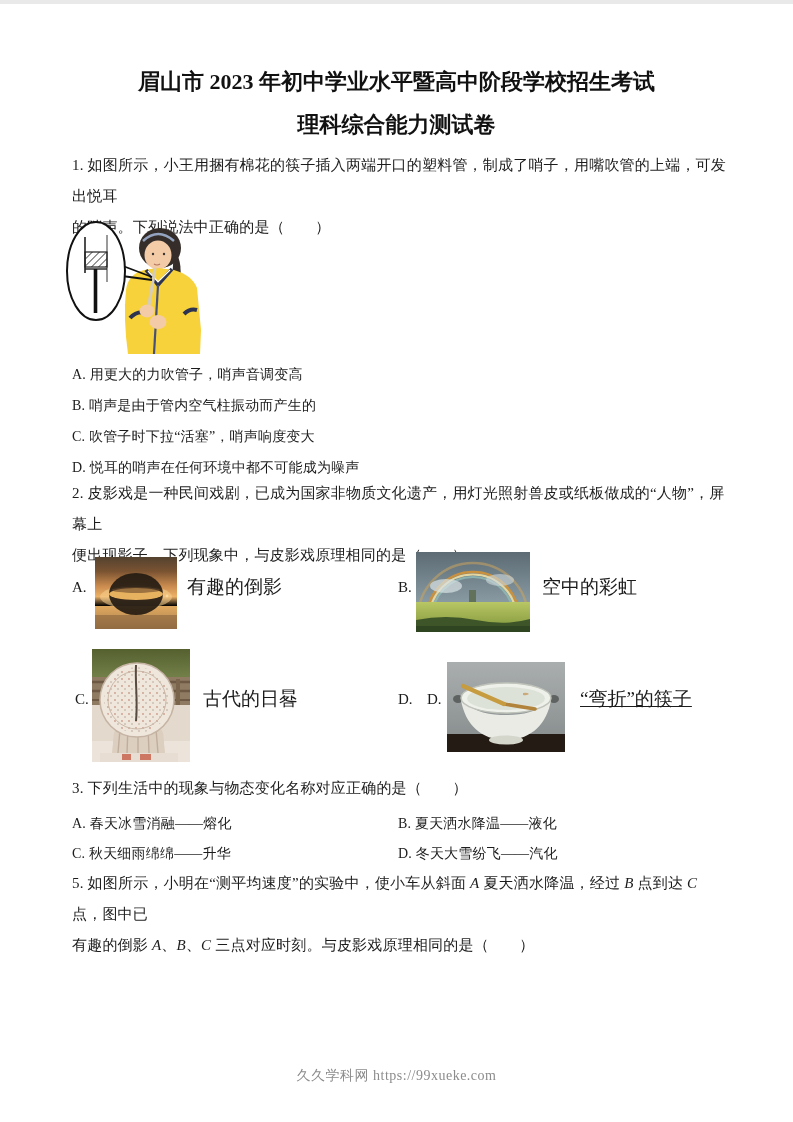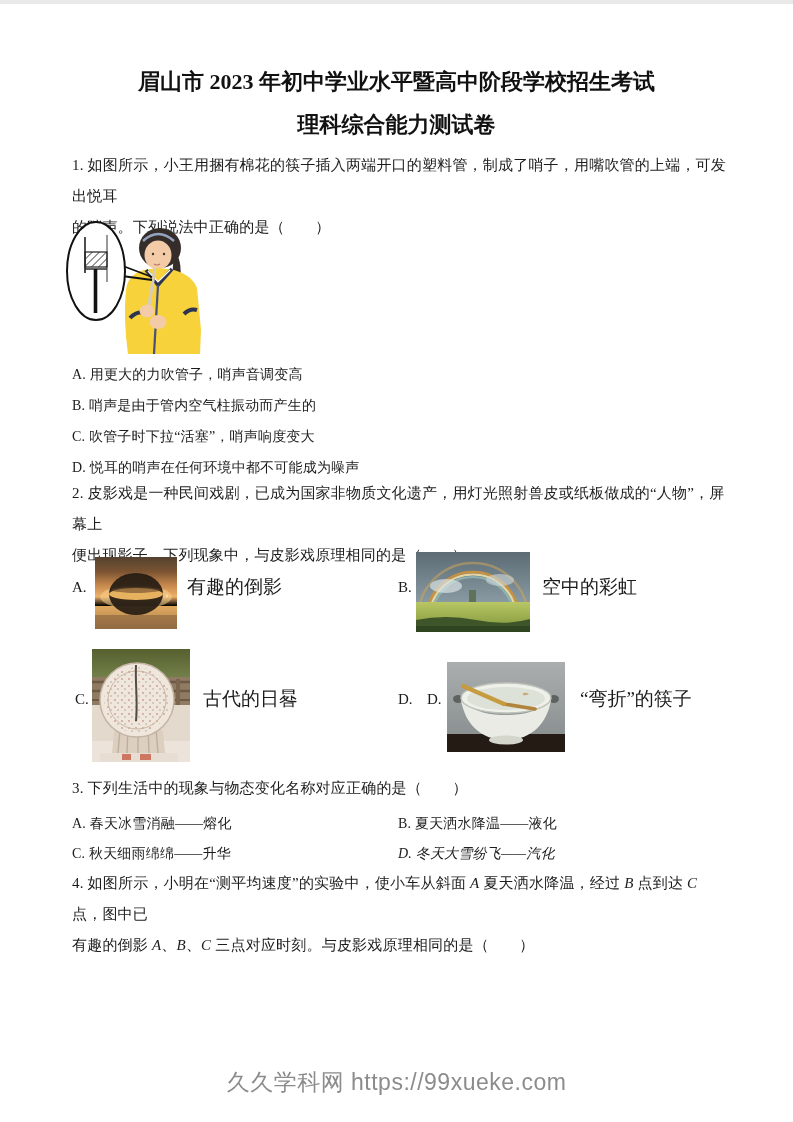--- a/index.html
+++ b/index.html
@@ -8,22 +8,22 @@
     font-family:"Liberation Serif","DejaVu Serif",serif;color:#1c1c1c;overflow:hidden;
   }
   .abs{position:absolute;}
   .title{left:0;right:0;text-align:center;font-weight:700;font-size:22px;line-height:28px;color:#111;}
   .para{left:72px;width:656px;font-size:15px;line-height:31px;letter-spacing:0.2px;text-align:left;}
   .optline{font-size:14px;line-height:31px;letter-spacing:0.2px;}
   .lbl{font-size:15px;line-height:16px;white-space:nowrap;}
   .caption{font-size:19px;line-height:16px;white-space:nowrap;}
   .it{font-style:italic;}
   .photo{display:block;}
-  .footer{left:0;right:0;text-align:center;font-family:Liberation Sans, sans-serif;
-    font-size:23px;color:#8c8c8c;letter-spacing:0.5px;}
+  .footer{left:0;right:0;text-align:center;font-family:Liberation Serif, serif;
+    font-size:14px;color:#8c8c8c;letter-spacing:0.5px;}
 </style>
 </head>
 <body>
 
 <div class="page">
 
   <div class="abs title" style="top:64px;">眉山市 2023 年初中学业水平暨高中阶段学校招生考试</div>
   <div class="abs title" style="top:107px;">理科综合能力测试卷</div>
 
   <div class="abs para" style="top:146px;">
@@ -193,28 +193,28 @@
       <ellipse cx="107" cy="37" rx="5" ry="4" fill="#5e6260"></ellipse>
       <path d="M 14,38 C 18,62 34,78 59,78 C 84,78 100,62 104,38 C 90,51 74,53 59,53 C 44,53 28,51 14,38 Z" fill="#e9ebe4"></path>
       <ellipse cx="59" cy="78" rx="17" ry="4.5" fill="#d4d6cc"></ellipse>
       <ellipse cx="59" cy="36" rx="45" ry="15" fill="#eef0ea" stroke="#bfc3ba" stroke-width="1.5"></ellipse>
       <ellipse cx="59" cy="36.5" rx="39" ry="11.5" fill="#dde2d9"></ellipse>
       <path d="M 76,31 q 4,-1 6,1 q -3,2 -6,1 Z" fill="#c79b63" opacity="0.8"></path>
       <line x1="57" y1="42" x2="88" y2="47" stroke="#b07f33" stroke-width="3.5" stroke-linecap="round" opacity="0.95"></line>
       <line x1="16" y1="24" x2="57" y2="42" stroke="#c79b3f" stroke-width="4.2" stroke-linecap="round"></line>
     </svg>
   </div>
-  <div class="abs caption" style="left:580px;top:687px;">“弯折”的筷子</div>
+  <div class="abs caption" style="left:580px;top:687px;text-decoration:underline;">“弯折”的筷子</div>
 
   <div class="abs para" style="top:769px;">3. 下列生活中的现象与物态变化名称对应正确的是（　　）</div>
   <div class="abs optline" style="left:72px;top:804px;">A. 春天冰雪消融——熔化</div>
   <div class="abs optline" style="left:72px;top:834px;">C. 秋天细雨绵绵——升华</div>
   <div class="abs optline" style="left:398px;top:804px;">B. 夏天洒水降温——液化</div>
-  <div class="abs optline" style="left:398px;top:834px;font-style:italic;">D. 冬天大雪纷飞——汽化</div>
+  <div class="abs optline" style="left:398px;top:834px;">D. 冬天大雪纷飞——汽化</div>
 
   <div class="abs para" style="top:864px;">
-    <div><span>4. 如图所示，小明在“测平均速度”的实验中，使小车从斜面 </span><span class="it">A</span><span> 夏天洒水降温，经过 </span><span class="it">B</span><span> 点到达 </span><span class="it">C</span><span> 点，图中已</span></div>
+    <div><span>5. 如图所示，小明在“测平均速度”的实验中，使小车从斜面 </span><span class="it">A</span><span> 夏天洒水降温，经过 </span><span class="it">B</span><span> 点到达 </span><span class="it">C</span><span> 点，图中已</span></div>
     <div><span>有趣的倒影 </span><span class="it">A</span><span>、</span><span class="it">B</span><span>、</span><span class="it">C</span><span> 三点对应时刻。与皮影戏原理相同的是（　　）</span></div>
   </div>
 
   <div class="abs footer" style="top:1063px;">久久学科网 https://99xueke.com</div>
 
 </div>
 
 </body></html>

